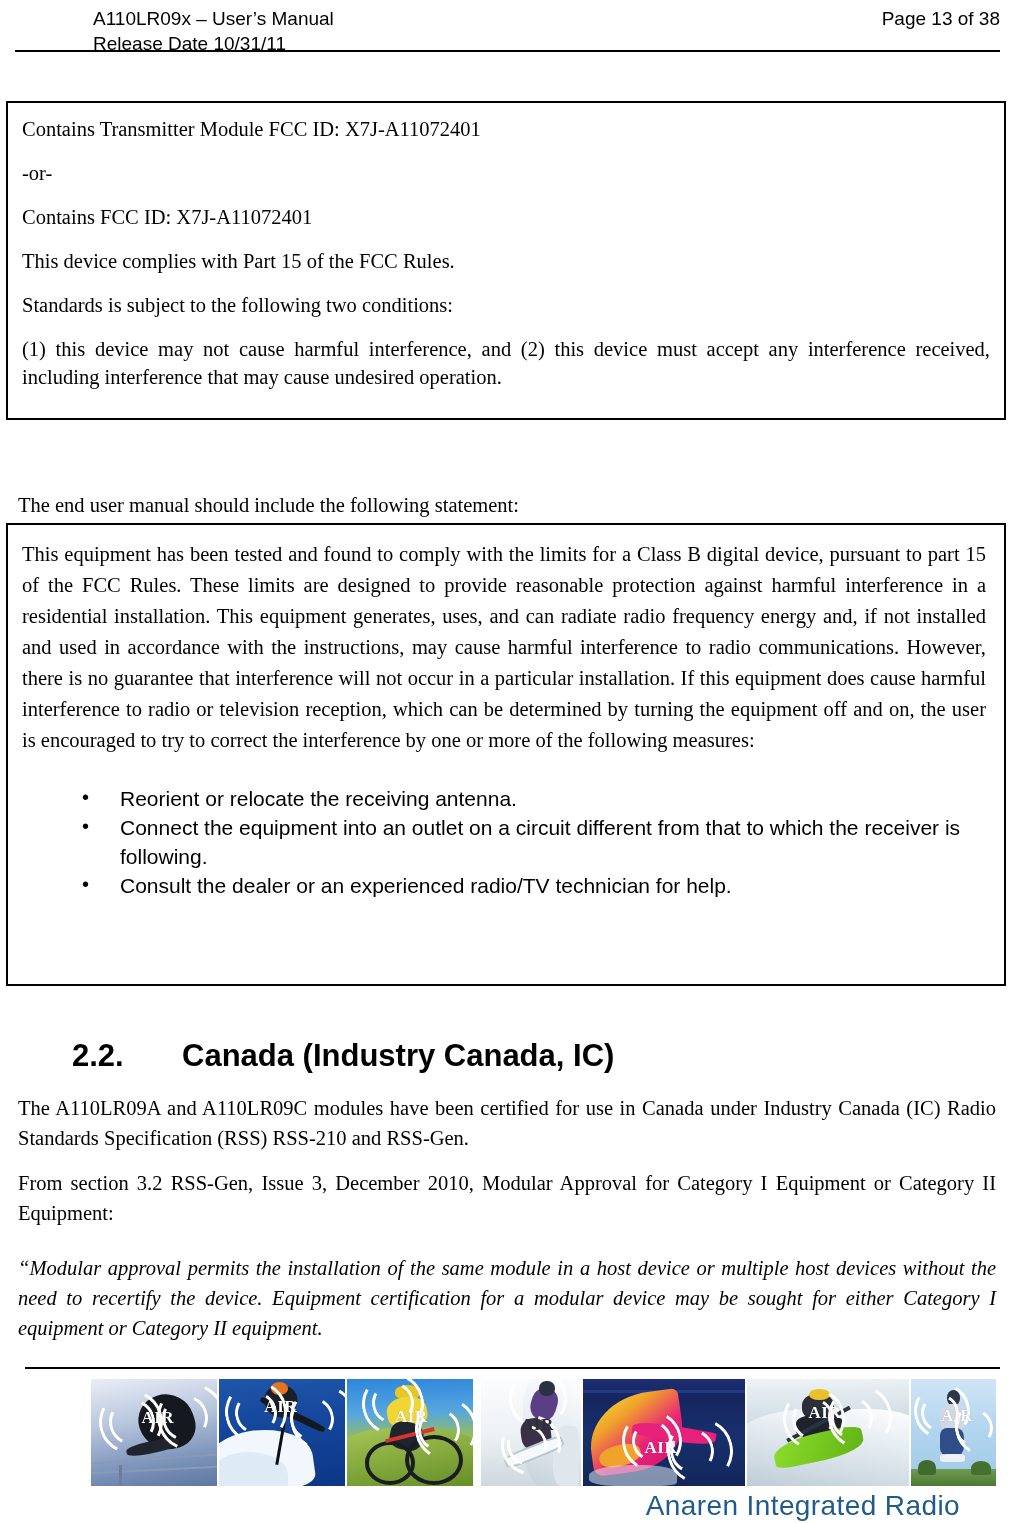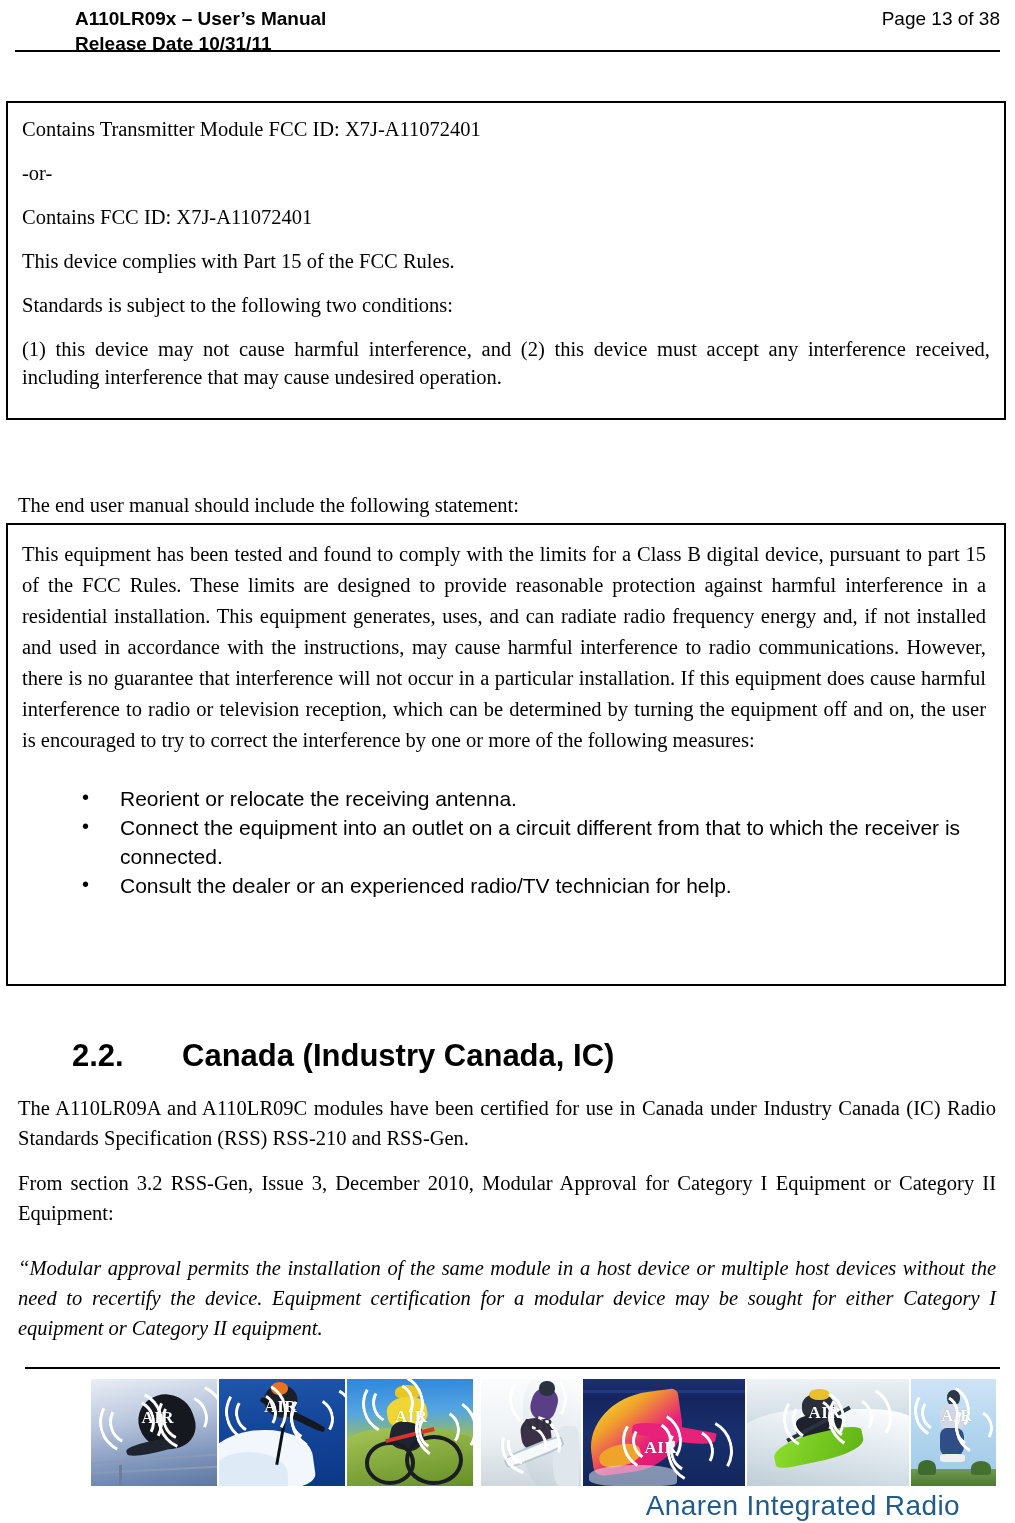--- a/index.html
+++ b/index.html
@@ -28,23 +28,22 @@
     top: 6px;
     left: 15px;
     width: 985px;
     height: 44px;
     font-family: "Liberation Sans", sans-serif;
     font-size: 19px;
     line-height: 25px;
   }
   .header-left {
     position: absolute;
-    left: 60px;
+    left: 78px;
     top: 0;
-    font-weight: bold;
   }
   .header-left div { white-space: nowrap; }
   .header-right {
     position: absolute;
     right: 0;
     top: 0;
     white-space: nowrap;
   }
   .header-rule {
     position: absolute;
@@ -241,21 +240,21 @@
     <p class="ser just last">(1) this device may not cause harmful interference, and (2) this device must accept any interference received, including interference that may cause undesired operation.</p>
   </div>
 
 
   <div class="body-txt p-intro">The end user manual should include the following statement:</div>
 
   <div class="box box-enduser">
     <p class="stmt">This equipment has been tested and found to comply with the limits for a Class B digital device, pursuant to part 15 of the FCC Rules. These limits are designed to provide reasonable protection against harmful interference in a residential installation. This equipment generates, uses, and can radiate radio frequency energy and, if not installed and used in accordance with the instructions, may cause harmful interference to radio communications. However, there is no guarantee that interference will not occur in a particular installation. If this equipment does cause harmful interference to radio or television reception, which can be determined by turning the equipment off and on, the user is encouraged to try to correct the interference by one or more of the following measures:</p>
     <ul class="bullets">
       <li>Reorient or relocate the receiving antenna.</li>
-      <li>Connect the equipment into an outlet on a circuit different from that to which the receiver is connected.</li>
+      <li>Connect the equipment into an outlet on a circuit different from that to which the receiver is following.</li>
       <li>Consult the dealer or an experienced radio/TV technician for help.</li>
     </ul>
   </div>
 
   <div class="h2">
     <span class="h2-num">2.2.</span><span class="h2-txt">Canada (Industry Canada, IC)</span>
   </div>
 
   <div class="body-txt p-can1">The A110LR09A and A110LR09C modules have been certified for use in Canada under Industry Canada (IC) Radio Standards Specification (RSS) RSS-210 and RSS-Gen.</div>
   <div class="body-txt p-can2">From section 3.2 RSS-Gen, Issue 3, December 2010, Modular Approval for Category I Equipment or Category II Equipment:</div>

